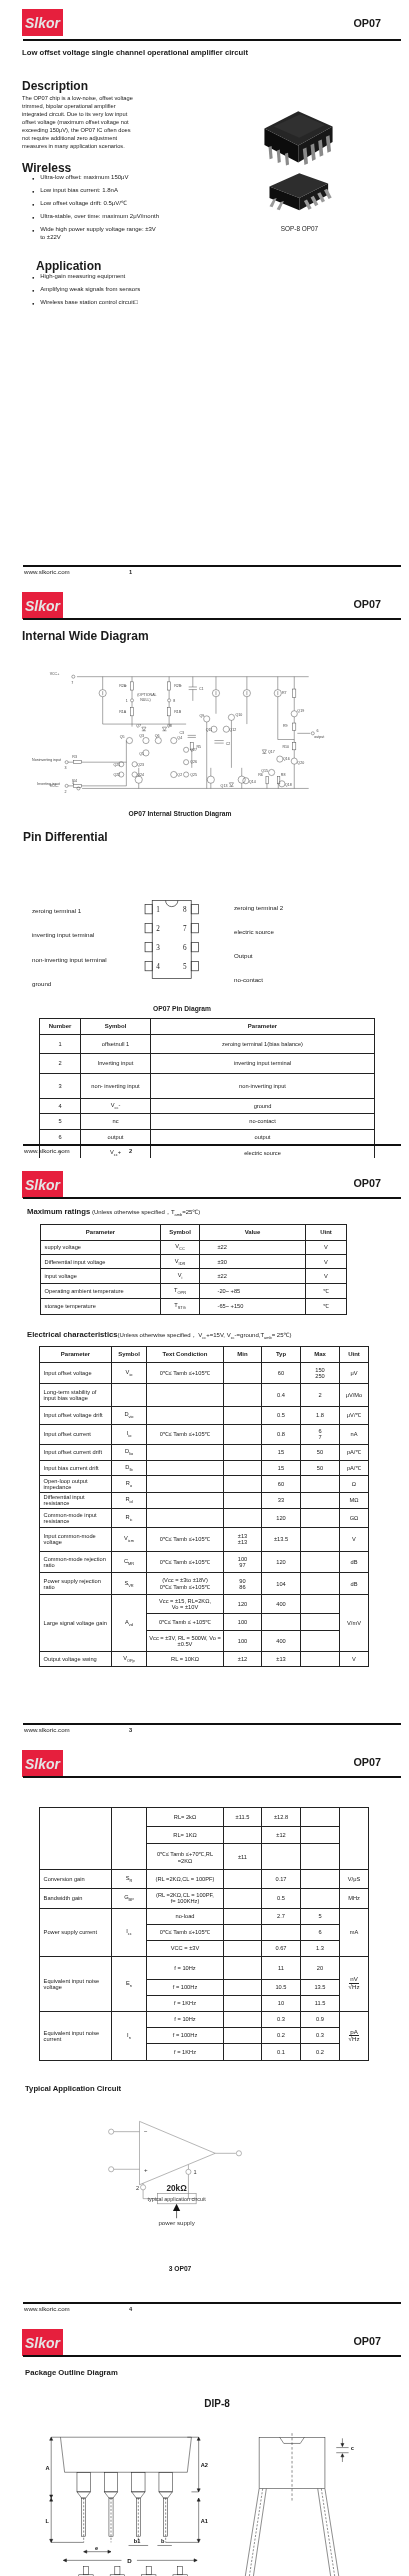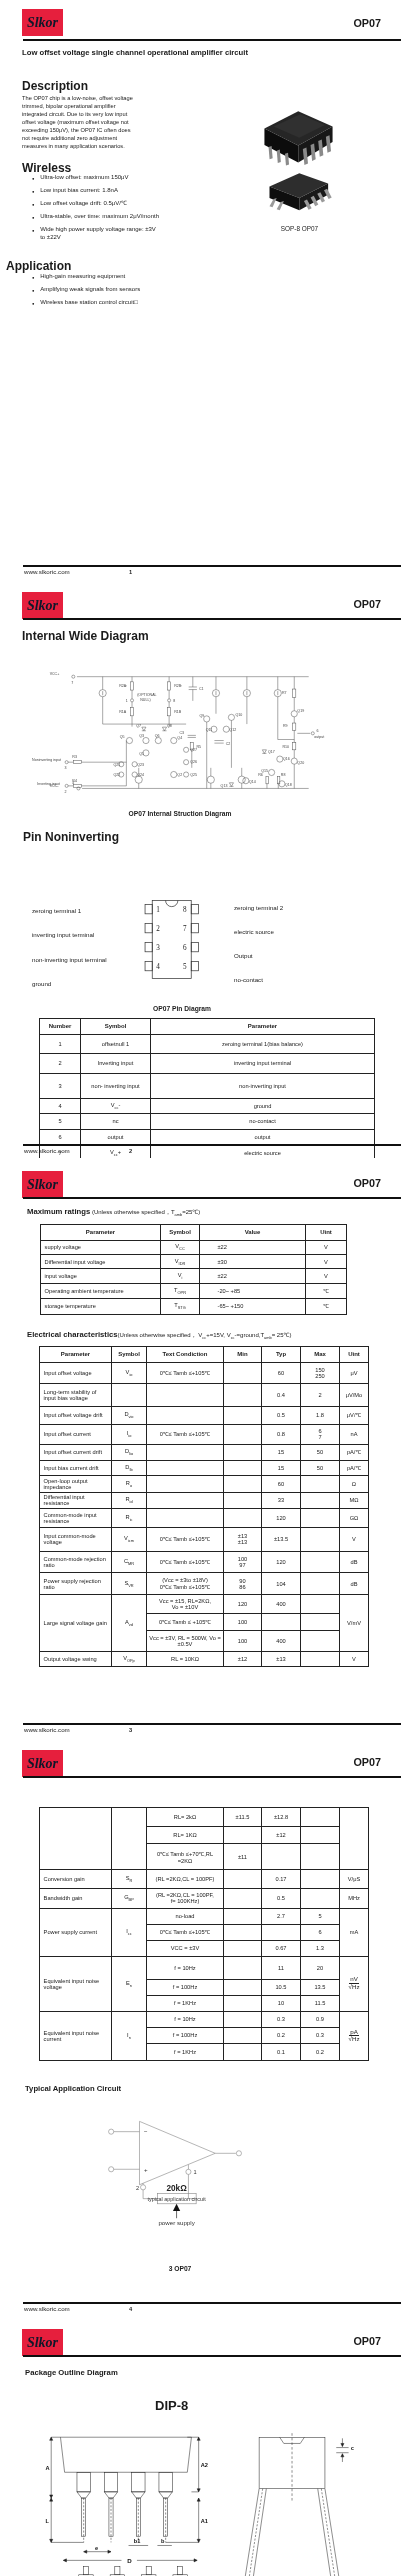--- a/index.html
+++ b/index.html
@@ -1,21 +1,21 @@
 <!DOCTYPE html>
 <html style="font-size:8.2px"><head>
 <meta charset="utf-8">
 <style>
   html,body{margin:0;padding:0;background:#fff;}
   body{width:409px;font-family:"Liberation Sans",sans-serif;color:#1b1b1b;}
   .page{position:relative;width:409px;height:579px;background:#fff;overflow:hidden;}
   .abs{position:absolute;}
   
   .hdr-logo{position:absolute;left:22px;top:13.4px;width:41px;height:27px;background:#e61f3d;display:flex;align-items:center;justify-content:center;}
-  .hdr-logo span{font-family:Liberation Serif, serif;font-style:italic;font-weight:bold;font-size:14px;color:#0f172a;}
+  .hdr-logo span{font-family:Liberation Sans, sans-serif;font-style:italic;font-weight:bold;font-size:14px;color:#e5e5e5;}
   .hdr-part{position:absolute;right:28px;top:18.5px;font-size:10.8px;font-weight:bold;}
   .hdr-rule{position:absolute;left:23px;top:39px;width:378px;height:2.1px;background:#101010;}
   .ftr-rule{position:absolute;left:23px;top:565px;width:378px;height:1.5px;background:#101010;}
   .ftr-site{position:absolute;left:24px;top:568px;font-size:6.2px;}
   .ftr-num{position:absolute;left:129px;top:569px;font-size:5.7px;font-weight:bold;}
   
   .sec-h{position:absolute;font-weight:bold;font-size:12px;}
   .big-h{font-size:7.7px;}
   .note{font-weight:normal;font-size:6px;}
   .para{position:absolute;font-size:5.7px;line-height:8px;}
@@ -85,21 +85,21 @@
       <polygon points="95,70 101,67 110,84 104,87"></polygon>
       <polygon points="108,63 114,60 123,77 117,80"></polygon>
       <polygon points="121,56 127,53 136,70 130,73"></polygon>
       <polygon points="134,49 140,46 149,63 143,66"></polygon>
       <polygon points="36,66 42,64 34,82 28,80"></polygon>
       <polygon points="50,72 56,70 48,88 42,86"></polygon>
     </g>
   </svg>
   <div class="cap" style="left:257px;top:225px;width:85px">SOP-8 OP07</div>
 
-  <div class="sec-h" style="left:6px;top:259px">Application</div>
+  <div class="sec-h" style="left:36px;top:259px">Application</div>
   <div class="bl" style="left:32px;top:273px">
     <div class="bi">High-gain measuring equipment</div>
     <div class="bi">Amplifying weak signals from sensors</div>
     <div class="bi">Wireless base station control circuit□</div>
   </div>
 
   <div class="ftr-rule"></div>
   <div class="ftr-site">www.slkoric.com</div>
   <div class="ftr-num">1</div>
 </div>
@@ -293,21 +293,21 @@
       <text x="556" y="157">output</text>
       <text x="494" y="177">R10</text>
       <text x="523" y="207">Q20</text>
       <text x="42" y="252">VCC-</text>
       <text x="86" y="247">4</text>
     </g>
   </svg>
 
   <div class="cap capb" style="left:77px;top:231px;width:206px">OP07 Internal Struction Diagram</div>
 
-  <div class="sec-h" style="left:23px;top:251px">Pin Noninverting</div>
+  <div class="sec-h" style="left:23px;top:251px">Pin Differential</div>
 
   <svg class="abs serif" style="left:143px;top:318px" width="118" height="87" viewBox="0 0 230 168">
     <g stroke="#333" stroke-width="1.4" fill="none">
       <rect x="18" y="6" width="76" height="152"></rect>
       <path d="M 44 6 A 12 12 0 0 0 68 6"></path>
       <rect x="4" y="14" width="14" height="18"></rect>
         <rect x="4" y="51" width="14" height="18"></rect>
         <rect x="4" y="88" width="14" height="18"></rect>
         <rect x="4" y="125" width="14" height="18"></rect>
       <rect x="94" y="14" width="14" height="18"></rect>
@@ -799,21 +799,21 @@
 </div>
 
 <div class="page">
   <div class="hdr-logo">
       <span>Slkor</span>
     </div>
   <div class="hdr-part">OP07</div>
   <div class="hdr-rule"></div>
 
   <div class="sec-h big-h" style="left:25px;top:52px">Package Outline Diagram</div>
-  <div class="abs" style="left:155px;top:82px;width:124px;font-size:13px;font-weight:bold">DIP-8</div>
+  <div class="abs" style="left:155px;top:82px;width:124px;text-align:center;font-size:10px;font-weight:bold">DIP-8</div>
 
   <svg class="abs" style="left:45px;top:116px" width="165" height="129" viewBox="0 0 320 250">
     <g stroke="#222" stroke-width="1" fill="none">
       <polygon points="30,10 284,10 276,78 38,78"></polygon>
       <g>
         <rect x="62" y="78" width="26" height="38"></rect>
           <polygon points="62,116 88,116 79,128 71,128"></polygon>
           <rect x="71" y="128" width="8" height="74"></rect>
           <line x1="75" y1="128" x2="75" y2="214" stroke-dasharray="4,3"></line>
         <rect x="115" y="78" width="26" height="38"></rect>

